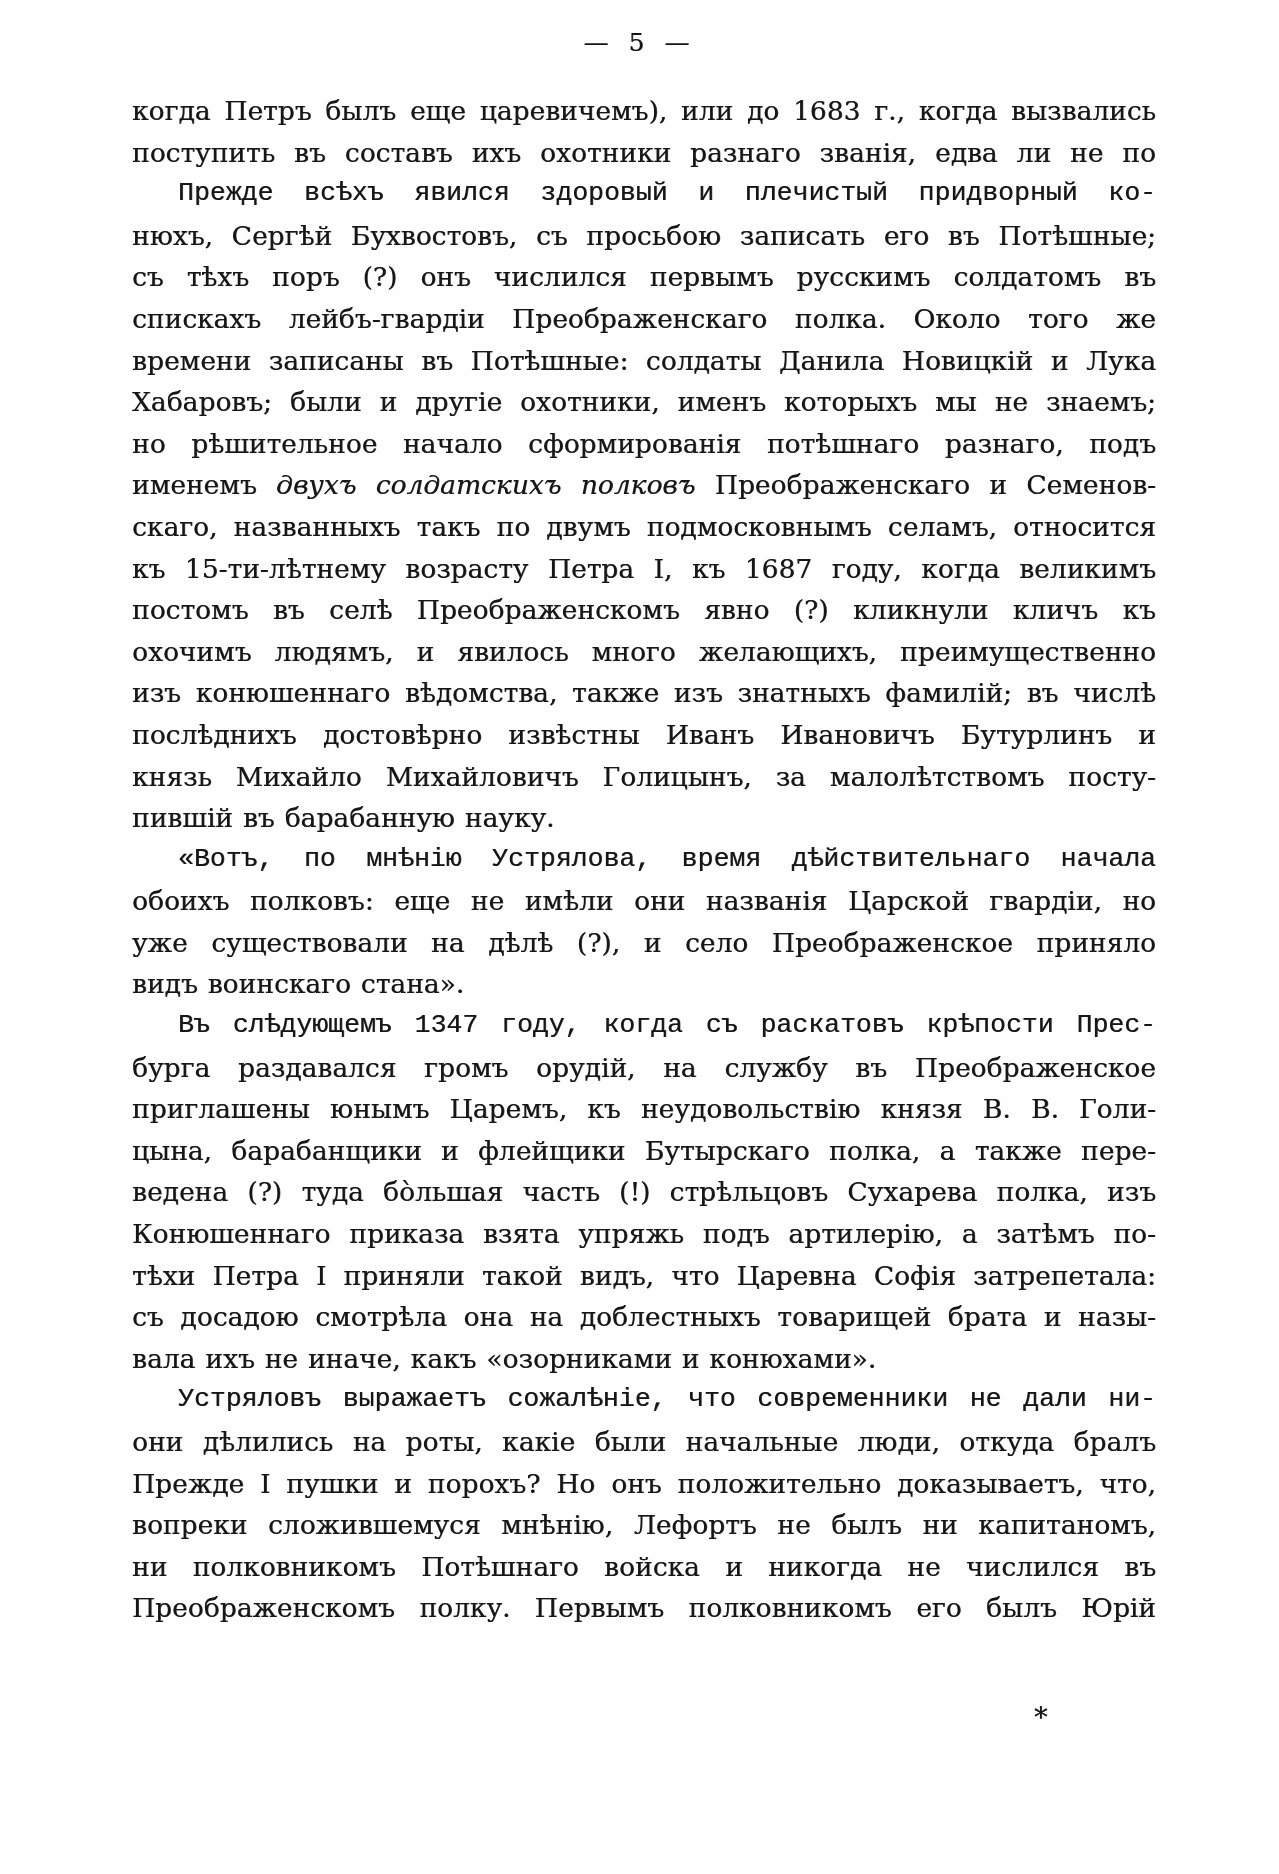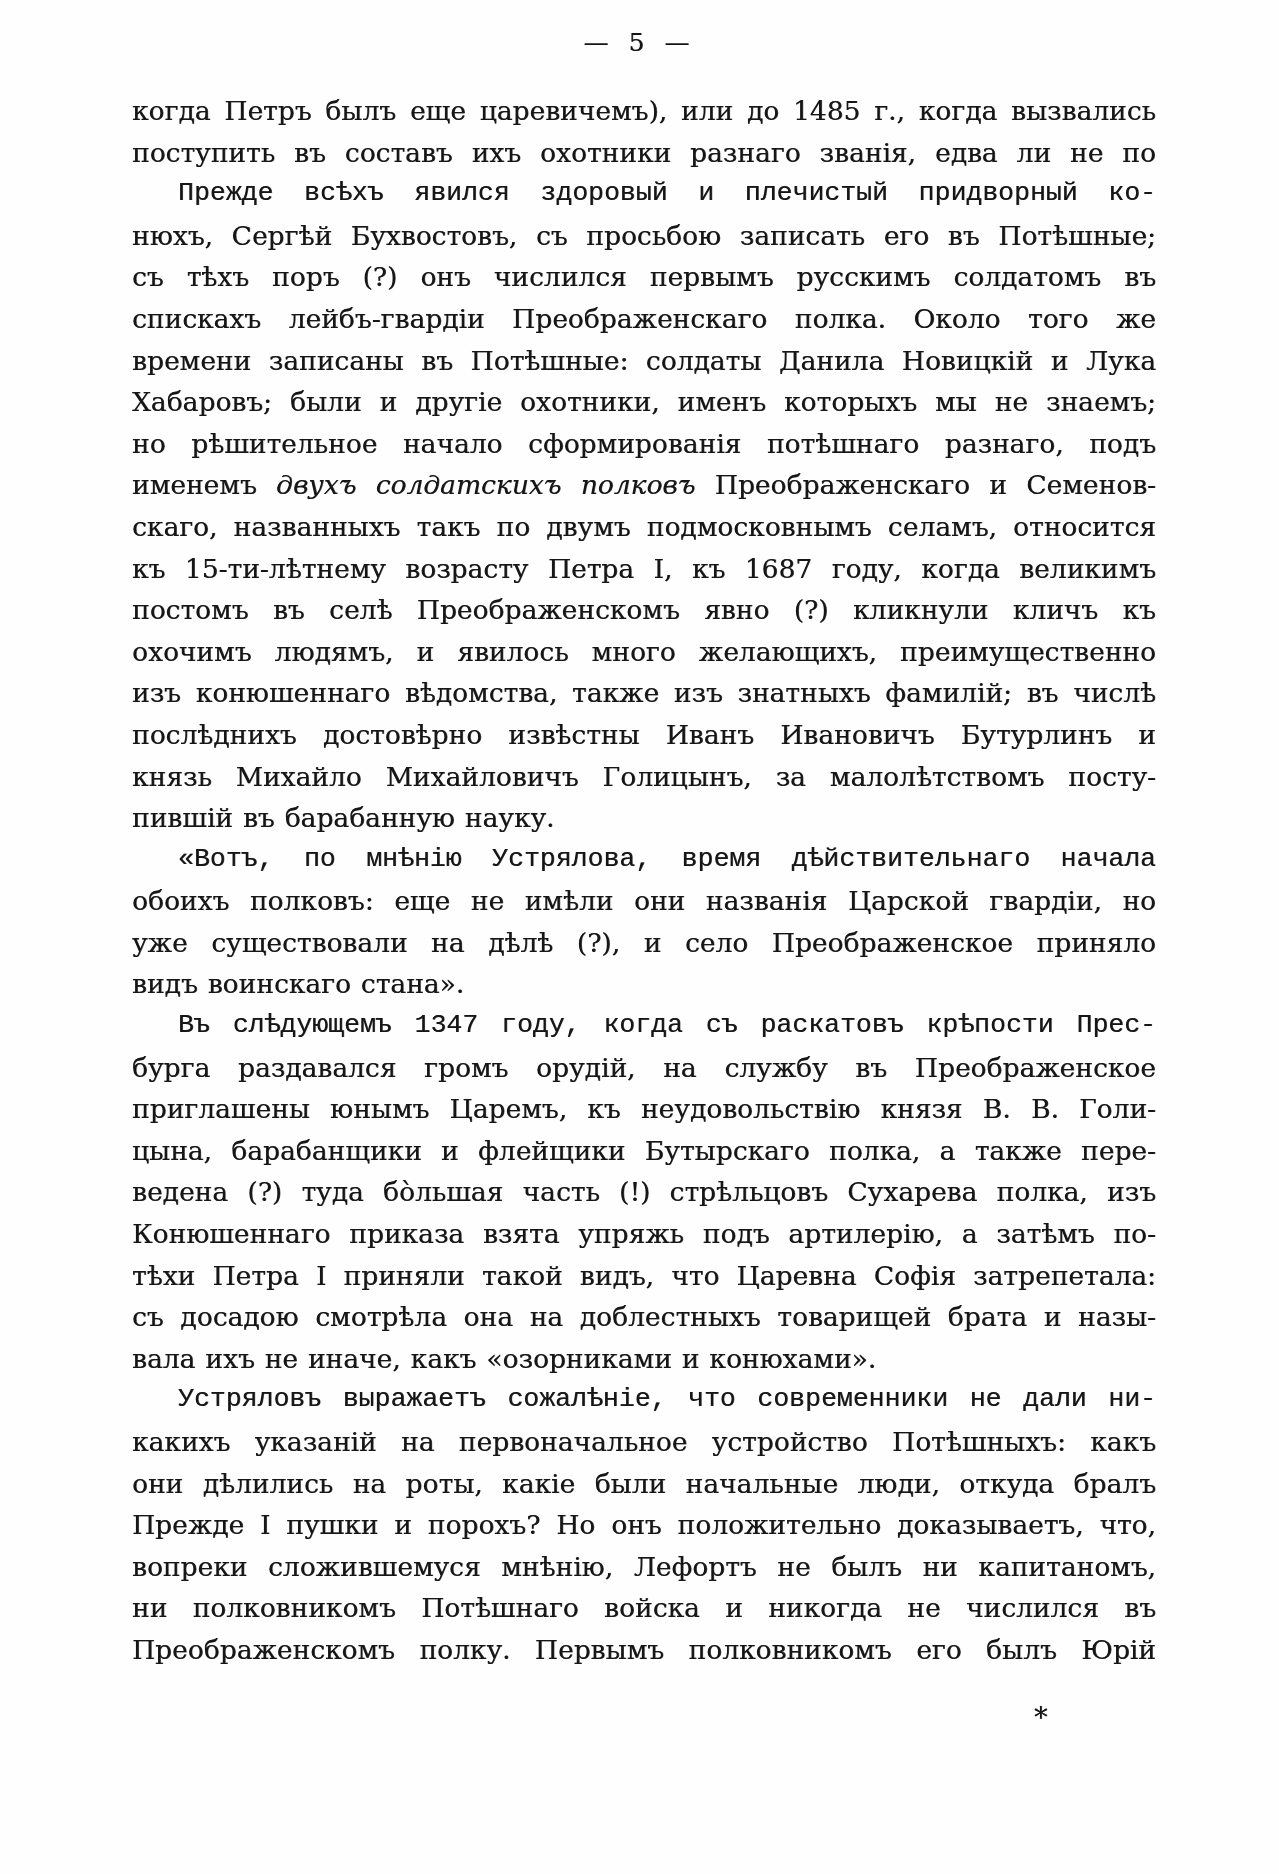--- a/index.html
+++ b/index.html
@@ -60,21 +60,21 @@
     text-shadow: 0.5px 0 0 rgba(0,0,0,0.62);
   }
 </style>
 </head>
 <body>
 
 <div class="page">
   <div class="page-number">— 5 —</div>
 
   <div class="page-text">
-      <div class="line"><span>когда Петръ былъ еще царевичемъ), или до 1485 г., когда вызвались</span></div>
+      <div class="line"><span>когда Петръ былъ еще царевичемъ), или до 1683 г., когда вызвались</span></div>
       <div class="line"><span>поступить въ составъ ихъ охотники разнаго званія, едва ли не по</span></div>
       <div class="line indent"><span>Прежде всѣхъ явился здоровый и плечистый придворный ко-</span></div>
       <div class="line"><span>нюхъ, Сергѣй Бухвостовъ, съ просьбою записать его въ Потѣшные;</span></div>
       <div class="line"><span>съ тѣхъ поръ (?) онъ числился первымъ русскимъ солдатомъ въ</span></div>
       <div class="line"><span>спискахъ лейбъ-гвардіи Преображенскаго полка. Около того же</span></div>
       <div class="line"><span>времени записаны въ Потѣшные: солдаты Данила Новицкій и Лука</span></div>
       <div class="line"><span>Хабаровъ; были и другіе охотники, именъ которыхъ мы не знаемъ;</span></div>
       <div class="line"><span>но рѣшительное начало сформированія потѣшнаго разнаго, подъ</span></div>
       <div class="line"><span>именемъ </span><i>двухъ солдатскихъ полковъ</i><span> Преображенскаго и Семенов-</span></div>
       <div class="line"><span>скаго, названныхъ такъ по двумъ подмосковнымъ селамъ, относится</span></div>
@@ -92,21 +92,20 @@
       <div class="line indent"><span>Въ слѣдующемъ 1347 году, когда съ раскатовъ крѣпости Прес-</span></div>
       <div class="line"><span>бурга раздавался громъ орудій, на службу въ Преображенское</span></div>
       <div class="line"><span>приглашены юнымъ Царемъ, къ неудовольствію князя В. В. Голи-</span></div>
       <div class="line"><span>цына, барабанщики и флейщики Бутырскаго полка, а также пере-</span></div>
       <div class="line"><span>ведена (?) туда бо̀льшая часть (!) стрѣльцовъ Сухарева полка, изъ</span></div>
       <div class="line"><span>Конюшеннаго приказа взята упряжь подъ артилерію, а затѣмъ по-</span></div>
       <div class="line"><span>тѣхи Петра I приняли такой видъ, что Царевна Софія затрепетала:</span></div>
       <div class="line"><span>съ досадою смотрѣла она на доблестныхъ товарищей брата и назы-</span></div>
       <div class="line end"><span>вала ихъ не иначе, какъ «озорниками и конюхами».</span></div>
       <div class="line indent"><span>Устряловъ выражаетъ сожалѣніе, что современники не дали ни-</span></div>
-      <div class="line"><span>какихъ указаній на первоначальное устройство Потѣшныхъ: какъ</span></div>
       <div class="line"><span>они дѣлились на роты, какіе были начальные люди, откуда бралъ</span></div>
       <div class="line"><span>Прежде I пушки и порохъ? Но онъ положительно доказываетъ, что,</span></div>
       <div class="line"><span>вопреки сложившемуся мнѣнію, Лефортъ не былъ ни капитаномъ,</span></div>
       <div class="line"><span>ни полковникомъ Потѣшнаго войска и никогда не числился въ</span></div>
       <div class="line"><span>Преображенскомъ полку. Первымъ полковникомъ его былъ Юрій</span></div>
     </div>
 
   <div class="footnote-mark">*</div>
 </div>
 

